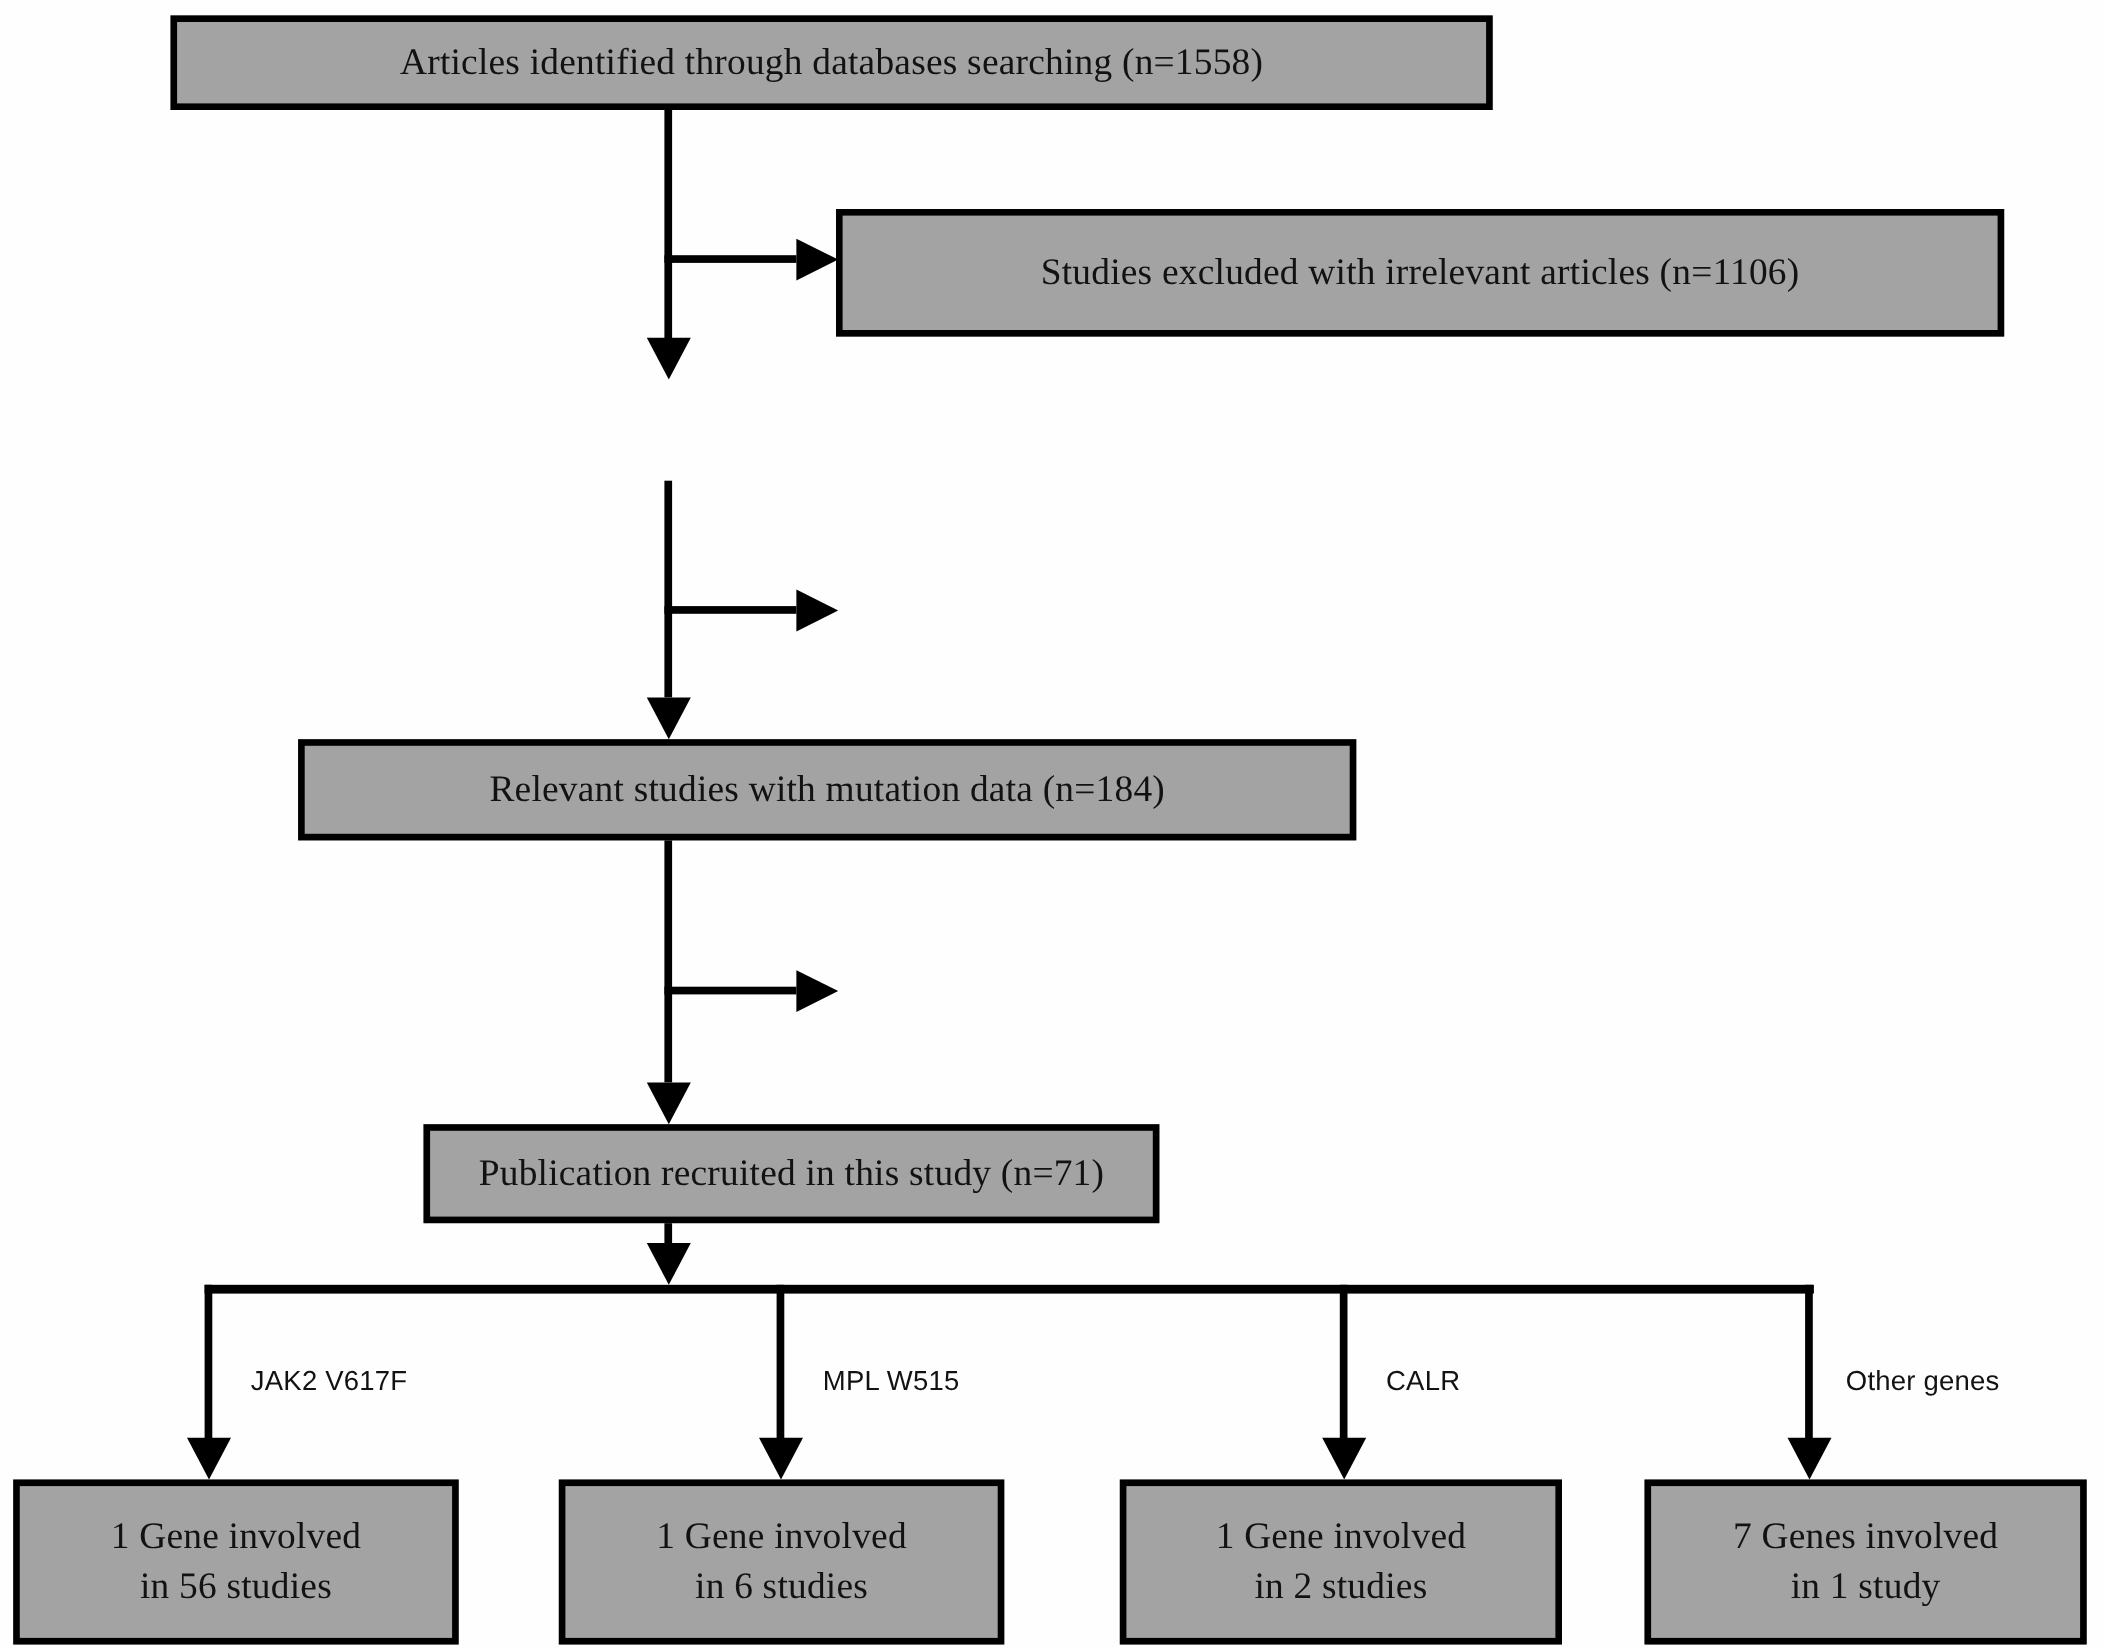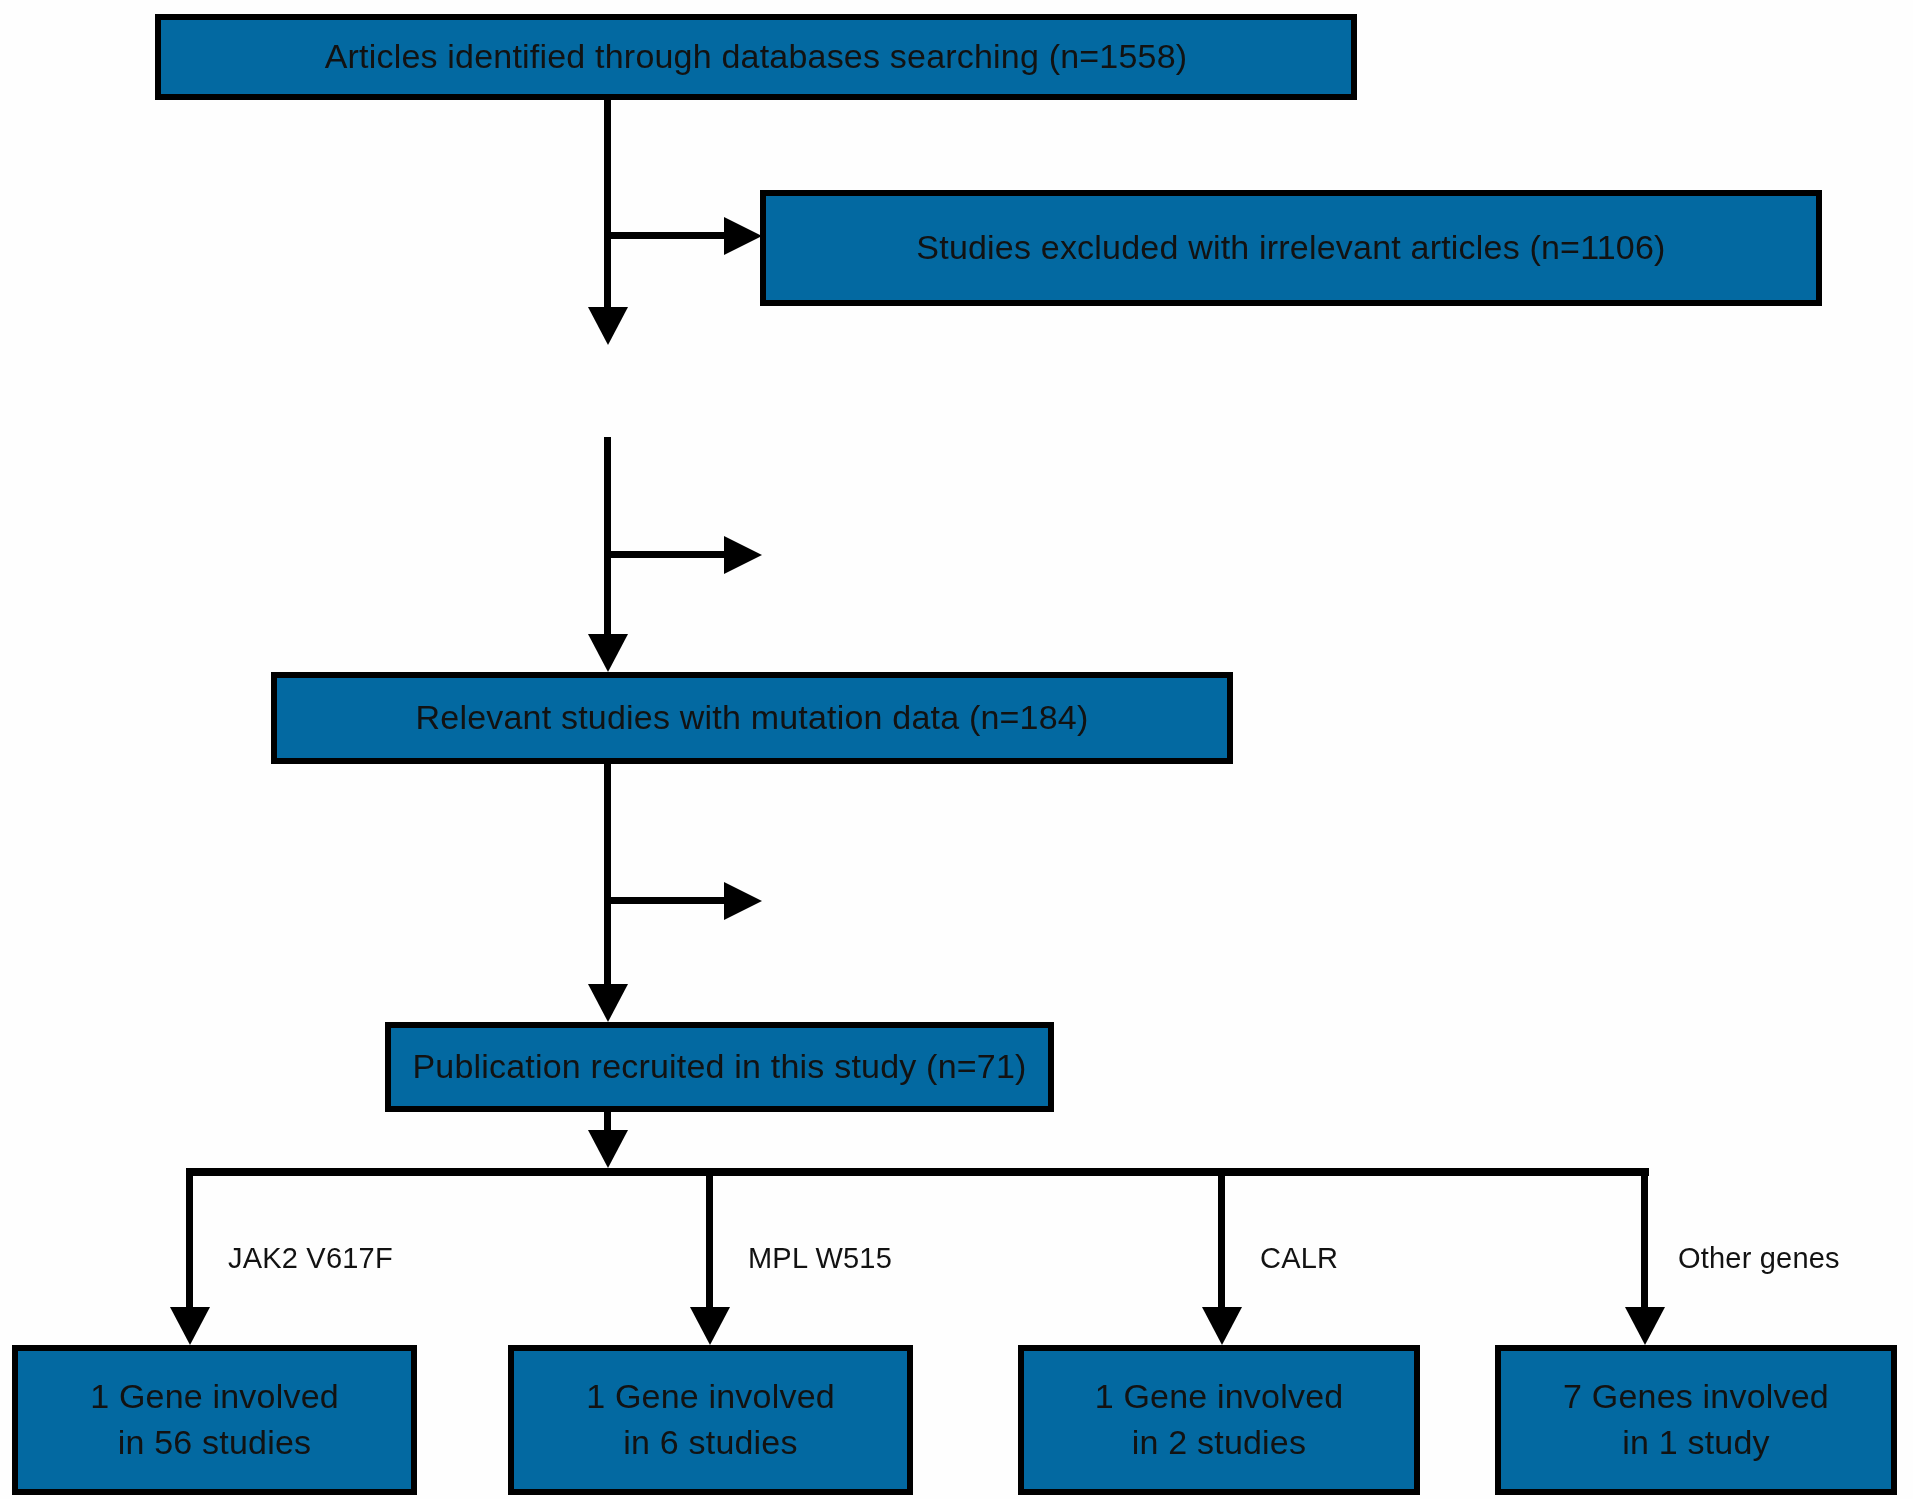--- a/index.html
+++ b/index.html
@@ -8,29 +8,30 @@
     position: relative;
     width: 1913px;
     height: 1499px;
     background: #fefefe;
     font-family: "Liberation Sans", sans-serif;
     color: #121212;
     overflow: hidden;
   }
   .box {
     position: absolute;
-    background: #0369a1;
+    background: #a3a3a3;
     border: 6px solid #000;
     display: flex;
     align-items: center;
     justify-content: center;
     font-size: 34px;
     line-height: 1.35;
     text-align: center;
     letter-spacing: 0.2px;
+    font-family: Liberation Serif, serif;
   }
   .box.align-left {
     justify-content: flex-start;
     text-align: left;
     padding-left: 34px;
   }
   .vline, .hline { position: absolute; background: #000; }
   .vline { width: 7px; }
   .hline { height: 7px; }
   .hline.thick { height: 8px; }
@@ -43,21 +44,21 @@
   }
   .arr-right {
     position: absolute;
     width: 0; height: 0;
     border-top: 19px solid transparent;
     border-bottom: 19px solid transparent;
     border-left: 38px solid #000;
   }
   .branch-label {
     position: absolute;
-    font-size: 29px;
+    font-size: 25px;
     white-space: nowrap;
     letter-spacing: 0.2px;
   }
 </style>
 </head>
 <body>
 
 <div class="canvas">
 
   <div class="box" style="left:155px; top:14px; width:1202px; height:86px;">

